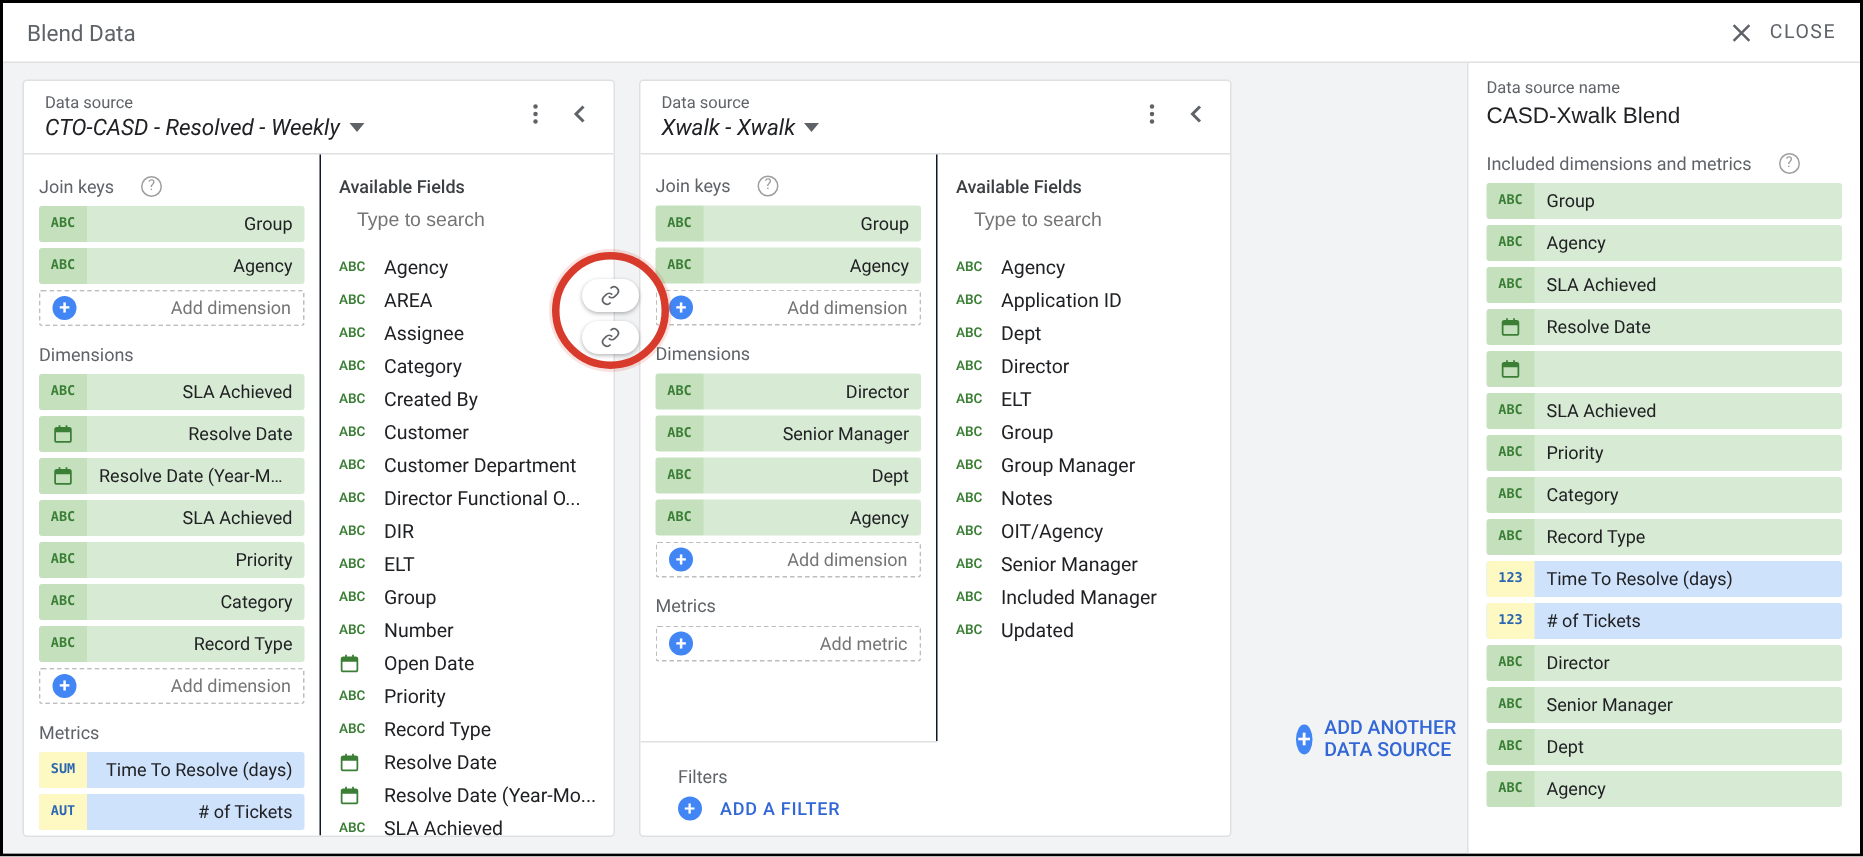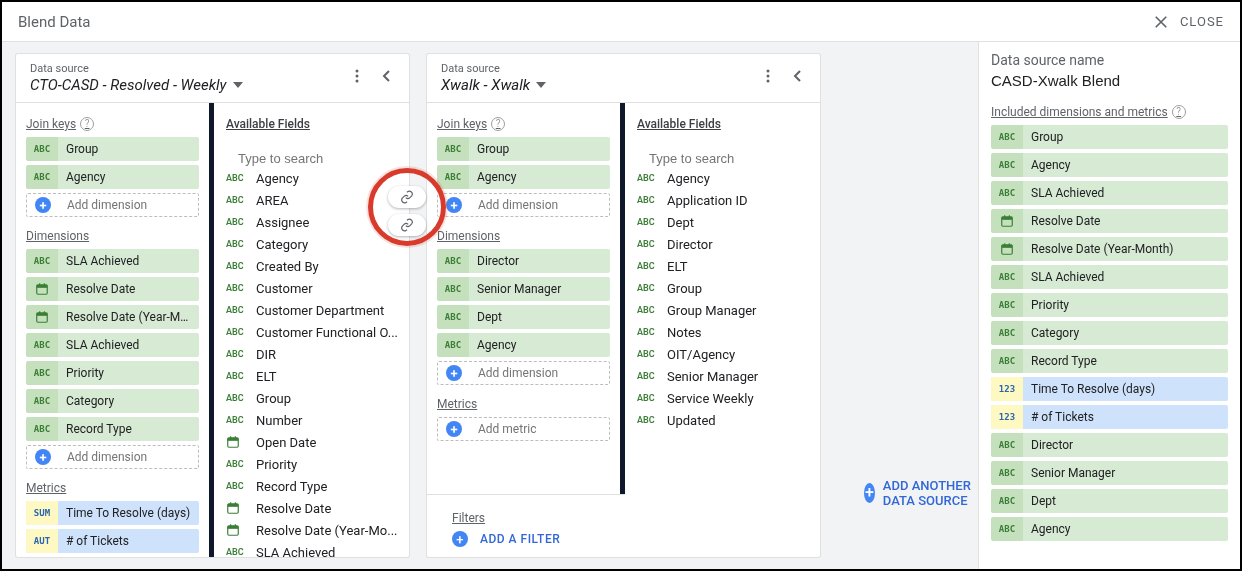--- a/index.html
+++ b/index.html
@@ -11,45 +11,45 @@
   .body { display:flex; height:calc(100% - 40px); }
   .canvas { flex:1; background:#f1f3f4; padding:12px 0 12px 14px; display:flex; gap:18px; align-items:flex-start; overflow:hidden; position:relative; }
   .source-panel { width:393px; background:#fff; display:flex; flex-direction:column; height:100%; border-radius:2px; box-shadow:0 0 0 1px #e0e0e0; overflow:hidden; }
   .source-header { display:flex; align-items:flex-start; padding:8px 8px 8px 14px; border-bottom:1px solid #e0e0e0; }
   .source-header .ds { flex:1; }
   .source-header .ds .label { font-size:11px; color:#5f6368; }
   .source-header .ds .name { font-size:15px; color:#202124; display:flex; align-items:center; gap:6px; margin-top:1px;font-style:italic; }
   .source-header .ctrls { display:flex; align-items:center; gap:2px; color:#5f6368; }
   .source-header .iconbtn { width:28px; height:28px; display:flex; align-items:center; justify-content:center; cursor:pointer; border-radius:50%; }
   .split { flex:1; display:flex; min-height:0; }
-  .leftcol { width:198px; border-right:5px solid #0f172a; padding:8px 10px 10px 10px; overflow-y:auto; }
+  .leftcol { width:198px; border-right:1px solid #0f172a; padding:8px 10px 10px 10px; overflow-y:auto;text-align:right; }
   .rightcol { flex:1; padding:8px 10px 10px 12px; overflow-y:auto; }
-  .section-label { font-size:12px; color:#5f6368; margin:6px 0 6px 0; display:flex; align-items:center; gap:4px;text-decoration:underline; }
+  .section-label { font-size:12px; color:#5f6368; margin:6px 0 6px 0; display:flex; align-items:center; gap:18px; }
   .chips { display:flex; flex-direction:column; gap:4px; }
   .chip { display:flex; align-items:center; height:24px; border-radius:2px; font-size:12px; overflow:hidden; }
   .chip .ico { width:32px; height:100%; display:flex; align-items:center; justify-content:center; font-size:9px; font-weight:600; border-radius:2px 0 0 2px; }
   .chip .txt { padding:0 8px; flex:1; white-space:nowrap; overflow:hidden; text-overflow:ellipsis; }
   .chip.green { background:#d7ead3; }
   .chip.green .ico { background:#c4e0bd; color:#3b7e35; }
   .chip.blue { background:#cfe2fb; }
   .chip.blue .ico { background:#fef9c3; color:#2b66b1; }
   .chip.add { background:#fff; border:1px dashed #bdbdbd; color:#757575; cursor:pointer; }
   .chip.add .ico { background:transparent; }
   .plus-circle { width:16px; height:16px; border-radius:50%; background:#4285f4; color:#fff; display:flex; align-items:center; justify-content:center; font-size:13px; line-height:1; }
-  .search-row { display:flex; align-items:flex-end; gap:10px; height:30px; color:#757575; }
+  .search-row { display:flex; align-items:flex-start; gap:10px; height:30px; color:#757575; }
   .search-row input { border:none; outline:none; font-size:13px; flex:1; color:#5f6368; background:transparent; }
   .field-list { display:flex; flex-direction:column; }
   .field-item { display:flex; align-items:center; height:22px; gap:10px; font-size:13px; }
   .field-item .ftag { width:20px; text-align:left; font-size:9px; font-weight:600; color:#3b7e35; }
   .field-item .ftag.date { color:#3b7e35; }
   .filters-box { border-top:1px solid #e0e0e0; padding:10px 25px; }
   .addfilter { display:flex; align-items:center; gap:12px; color:#3367d6; font-weight:500; font-size:12px; letter-spacing:0.5px; cursor:pointer; }
   .addanother { position:absolute; left:862px; top:436px; display:flex; align-items:center; gap:8px; color:#3367d6; font-weight:500; font-size:13px; cursor:pointer; }
   .rightpanel { width:262px; border-left:1px solid #e0e0e0; background:#fff; padding:10px 12px 12px 12px; overflow-y:auto; }
-  .rightpanel .rp-label { font-size:14px; color:#5f6368; margin-bottom:4px; }
+  .rightpanel .rp-label { font-size:11px; color:#5f6368; margin-bottom:4px; }
   .rightpanel .dsname-input { font-size:15px; color:#202124; border:none; outline:none; width:100%; padding:0; margin-bottom:10px; }
   .help-q { width:14px; height:14px; border:1px solid #9e9e9e; color:#9e9e9e; border-radius:50%; display:inline-flex; align-items:center; justify-content:center; font-size:10px; line-height:1; }
   .link-badges { position:absolute; left:386px; top:144px; display:flex; flex-direction:column; gap:6px; z-index:20; }
   .link-badge { width:38px; height:22px; background:#fff; border-radius:12px; box-shadow:0 1px 3px rgba(0,0,0,0.3); display:flex; align-items:center; justify-content:center; color:#5f6368; cursor:pointer; }
   .marker { position:absolute; left:366px; top:126px; width:78px; height:78px; border:5px solid #d83a2b; border-radius:50%; z-index:21; box-shadow:0 0 0 2px rgba(216,58,43,0.15); pointer-events:none; }
   svg { display:block; }
   .abc { font-family: monospace; }
   
   .leftcol::-webkit-scrollbar, .rightcol::-webkit-scrollbar, .rightpanel::-webkit-scrollbar { width:0; }
 </style>
@@ -233,21 +233,21 @@
                 <div class="field-item">
                   <span class="ftag">ABC</span>
                   <span>Customer</span>
                 </div>
                 <div class="field-item">
                   <span class="ftag">ABC</span>
                   <span>Customer Department</span>
                 </div>
                 <div class="field-item">
                   <span class="ftag">ABC</span>
-                  <span>Customer Functional O...</span>
+                  <span>Director Functional O...</span>
                 </div>
                 <div class="field-item">
                   <span class="ftag">ABC</span>
                   <span>DIR</span>
                 </div>
                 <div class="field-item">
                   <span class="ftag">ABC</span>
                   <span>ELT</span>
                 </div>
                 <div class="field-item">
@@ -449,21 +449,21 @@
                   <div class="field-item">
                     <span class="ftag">ABC</span>
                     <span>OIT/Agency</span>
                   </div>
                   <div class="field-item">
                     <span class="ftag">ABC</span>
                     <span>Senior Manager</span>
                   </div>
                   <div class="field-item">
                     <span class="ftag">ABC</span>
-                    <span>Service Weekly</span>
+                    <span>Included Manager</span>
                   </div>
                   <div class="field-item">
                     <span class="ftag">ABC</span>
                     <span>Updated</span>
                   </div>
                 </div>
             </div>
           </div>
           <div class="filters-box" style="width:198px">
             <div class="section-label">Filters</div>
@@ -537,21 +537,20 @@
           </div>
           <div class="chip green">
             <span class="ico">
               <svg width="14" height="14" viewBox="0 0 24 24" fill="#3b7e35">
                 <rect x="3" y="5" width="18" height="16" rx="2" fill="none" stroke="#3b7e35" stroke-width="2"></rect>
                 <rect x="3" y="5" width="18" height="5" fill="#3b7e35"></rect>
                 <line x1="8" y1="2" x2="8" y2="7" stroke="#3b7e35" stroke-width="2"></line>
                 <line x1="16" y1="2" x2="16" y2="7" stroke="#3b7e35" stroke-width="2"></line>
               </svg>
             </span>
-            <span class="txt">Resolve Date (Year-Month)</span>
           </div>
           <div class="chip green">
             <span class="ico">
               <span class="abc">ABC</span>
             </span>
             <span class="txt">SLA Achieved</span>
           </div>
           <div class="chip green">
             <span class="ico">
               <span class="abc">ABC</span>

